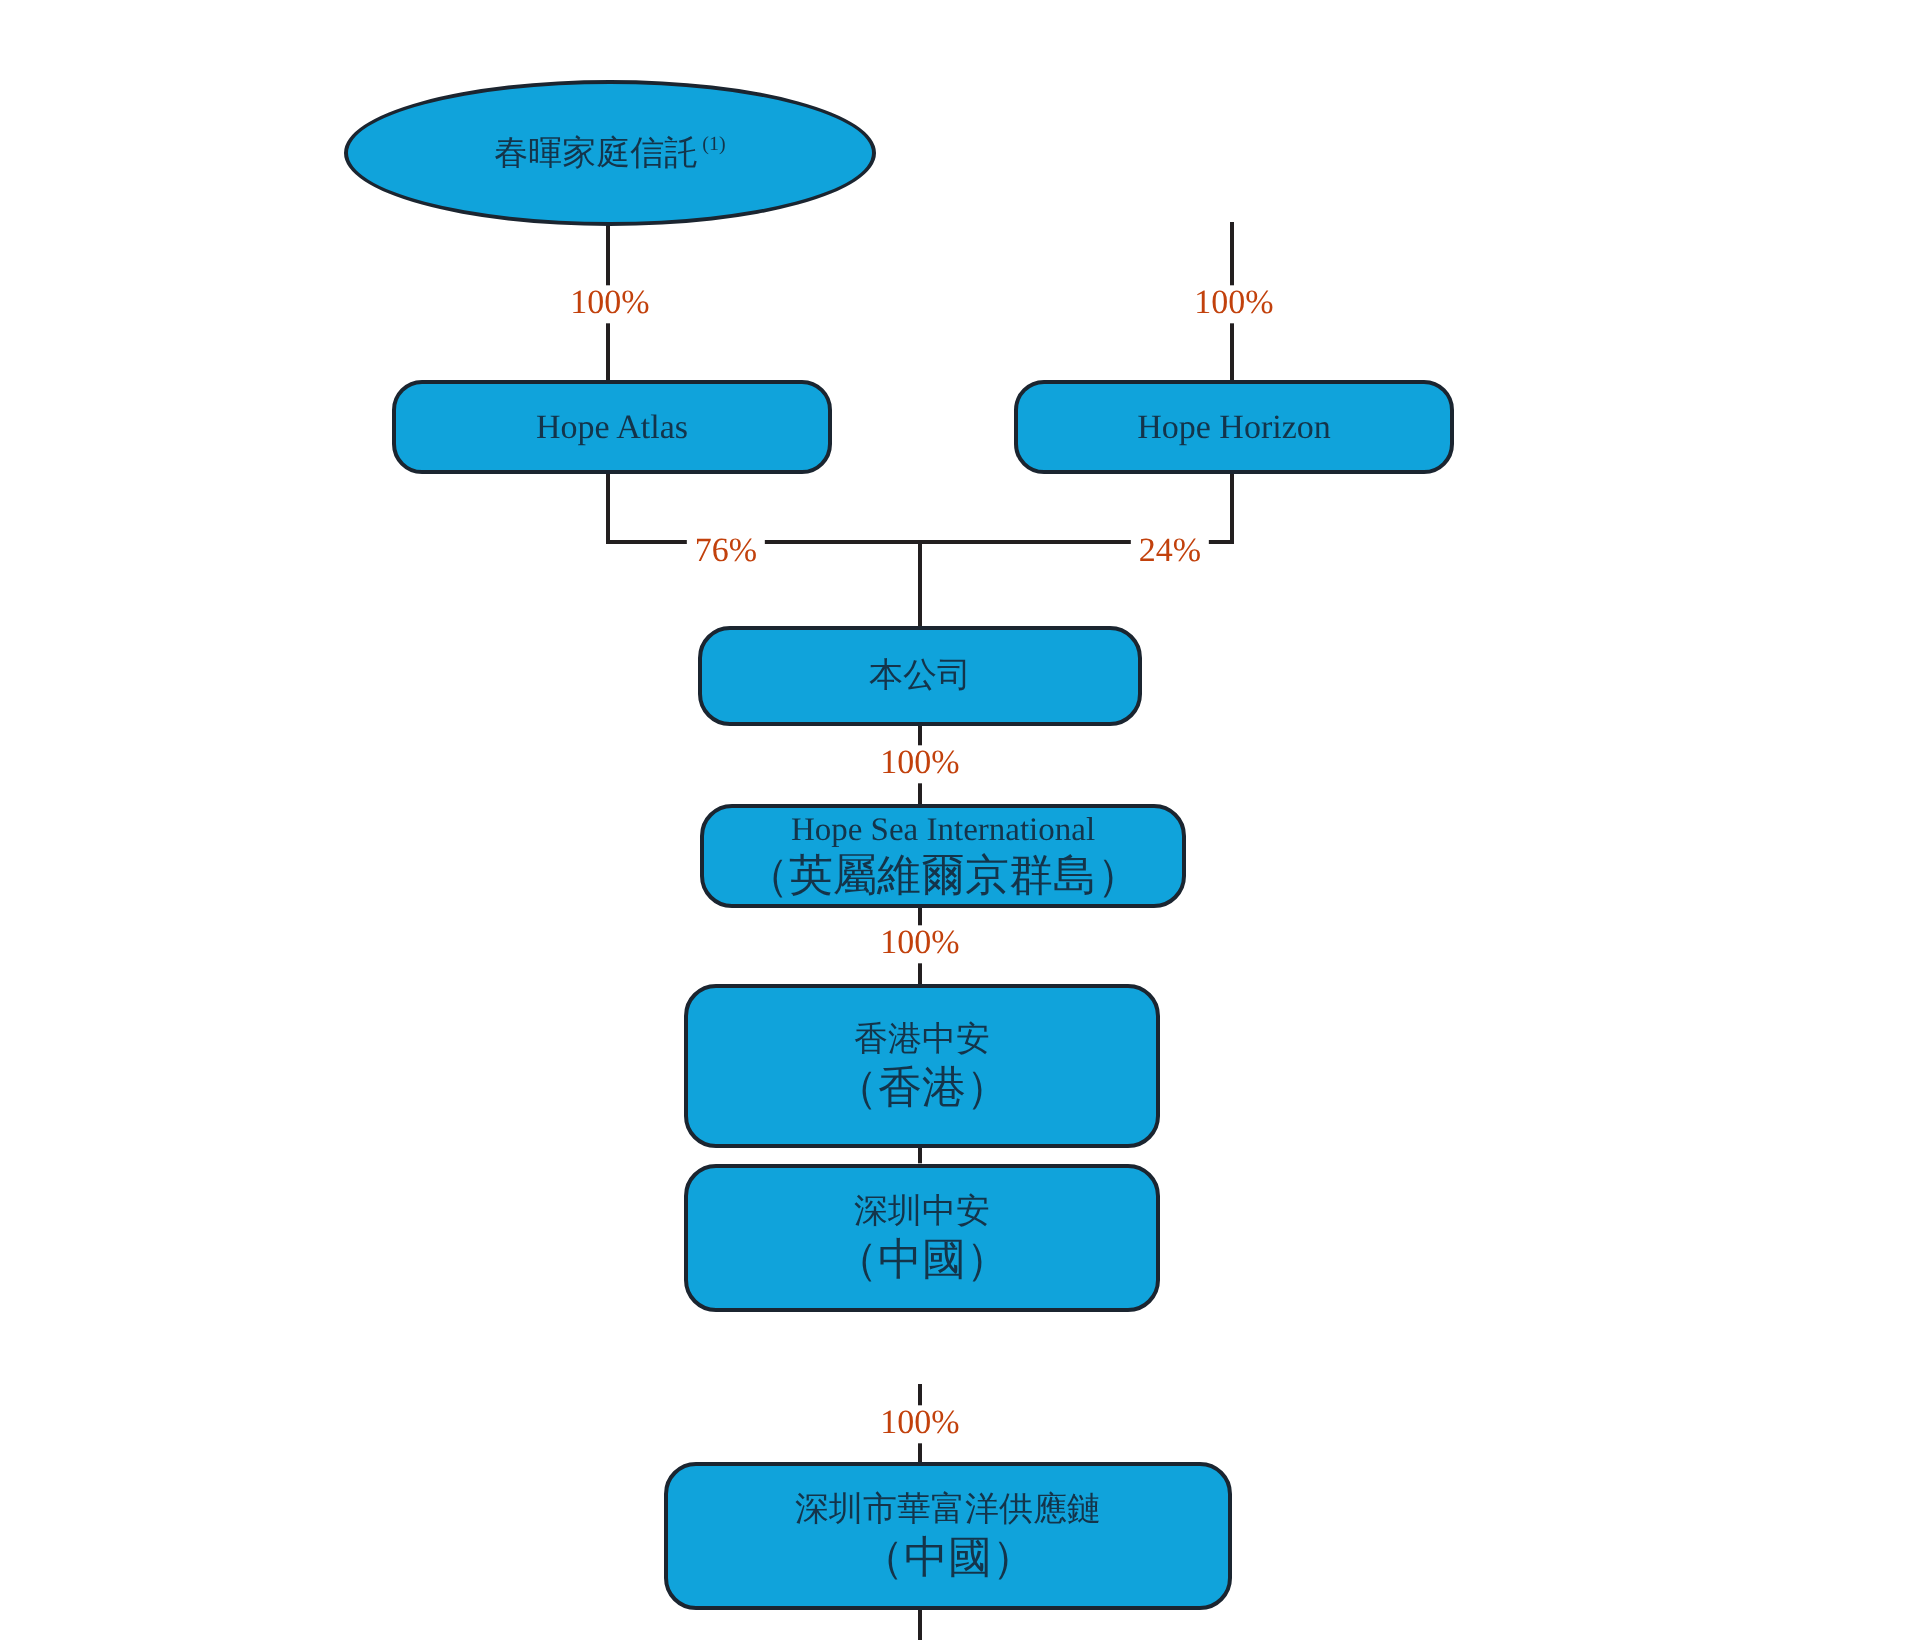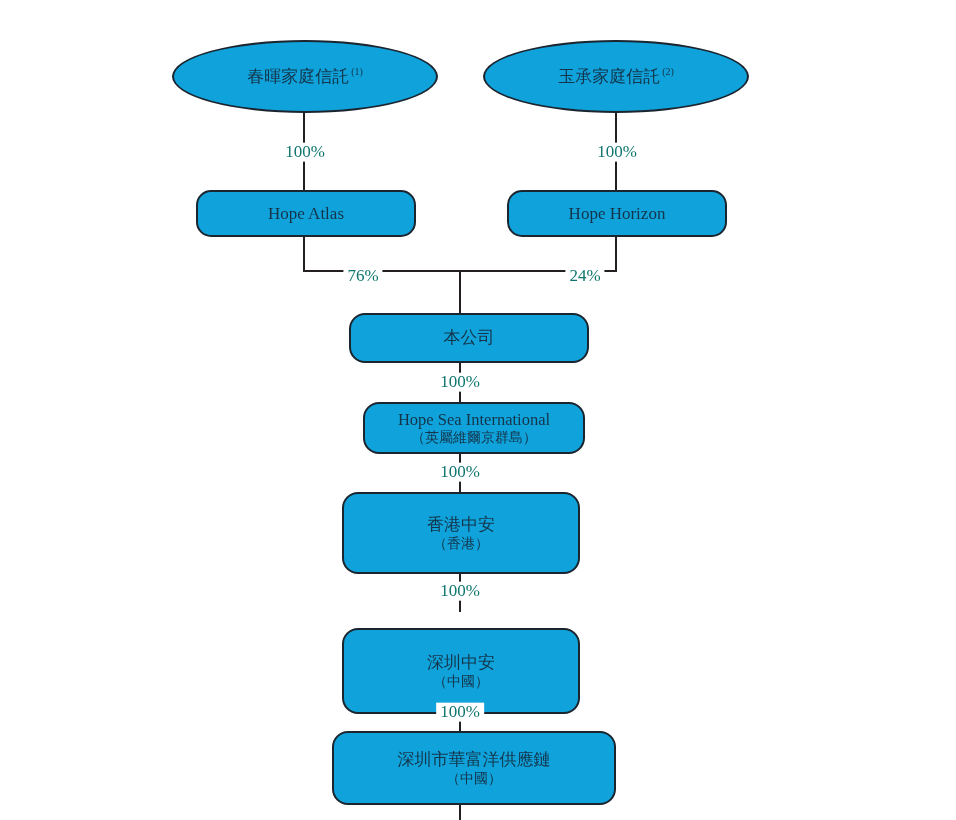--- a/index.html
+++ b/index.html
@@ -26,47 +26,47 @@
     line-height: 1.25;
   }
   .ellipse { border-radius: 50%; }
   .rounded { border-radius: 16px; }
   .vline { position: absolute; width: 2px; background: #231F20; }
   .hline { position: absolute; height: 2px; background: #231F20; }
   .pct {
     position: absolute;
     transform: translate(-50%, -50%);
     background: #ffffff;
-    color: #0f766e;
+    color: #c2410c;
     font-size: 17px;
     padding: 0 4px;
     white-space: nowrap;
     line-height: 1.1;
   }
   .node sup {
     font-size: 10px;
     vertical-align: super;
     line-height: 0;
     margin-left: 2px;
   }
-  .node .loc { font-size: 14px; }
+  .node .loc { font-size: 22px; }
 
   
   #trust1 { left: 172px; top: 40px; width: 266px; height: 73px; align-items: center; }
   #trust2 { left: 483px; top: 40px; width: 266px; height: 73px; }
 
   
   #hope-atlas   { left: 196px; top: 190px; width: 220px; height: 47px; border-radius: 15px; }
   #hope-horizon { left: 507px; top: 190px; width: 220px; height: 47px; border-radius: 15px; }
 
   
-  #company   { left: 349px; top: 313px; width: 240px; height: 50px; }
-  #hope-sea  { left: 363px; top: 402px; width: 222px; height: 52px; font-size: 16.5px; line-height: 1.2; }
+  #company   { left: 349px; top: 313px; width: 222px; height: 50px; }
+  #hope-sea  { left: 350px; top: 402px; width: 243px; height: 52px; font-size: 16.5px; line-height: 1.2; }
   #hk-node   { left: 342px; top: 492px; width: 238px; height: 82px; }
-  #sz-node   { left: 342px; top: 628px; width: 238px; height: 86px; }
+  #sz-node   { left: 342px; top: 582px; width: 238px; height: 74px; }
   #hfy-node  { left: 332px; top: 731px; width: 284px; height: 74px; }
 
   
   #v-trust1 { left: 303px; top: 111px; height: 79px; }
   #v-trust2 { left: 615px; top: 111px; height: 79px; }
   #v-atlas   { left: 303px; top: 236px; height: 36px; }
   #v-horizon { left: 615px; top: 236px; height: 36px; }
   #h-merge   { left: 303px; top: 270px; width: 314px; }
   #v-merge   { left: 459px; top: 270px; height: 43px; }
   #v-c1 { left: 459px; top: 362px; height: 41px; }
@@ -100,25 +100,20 @@
   <div class="vline" id="v-c2"></div>
   <div class="vline" id="v-c3"></div>
   <div class="vline" id="v-c4"></div>
   <div class="vline" id="v-c5"></div>
 
   <div class="node ellipse" id="trust1">
     <div>
       <span>春暉家庭信託</span><sup>(1)</sup>
     </div>
   </div>
-  <div class="node ellipse" id="trust2">
-    <div>
-      <span>玉承家庭信託</span><sup>(2)</sup>
-    </div>
-  </div>
 
   <div class="pct" id="pct-trust1">100%</div>
   <div class="pct" id="pct-trust2">100%</div>
 
   <div class="node" id="hope-atlas">
     <div>Hope Atlas</div>
   </div>
   <div class="node" id="hope-horizon">
     <div>Hope Horizon</div>
   </div>

